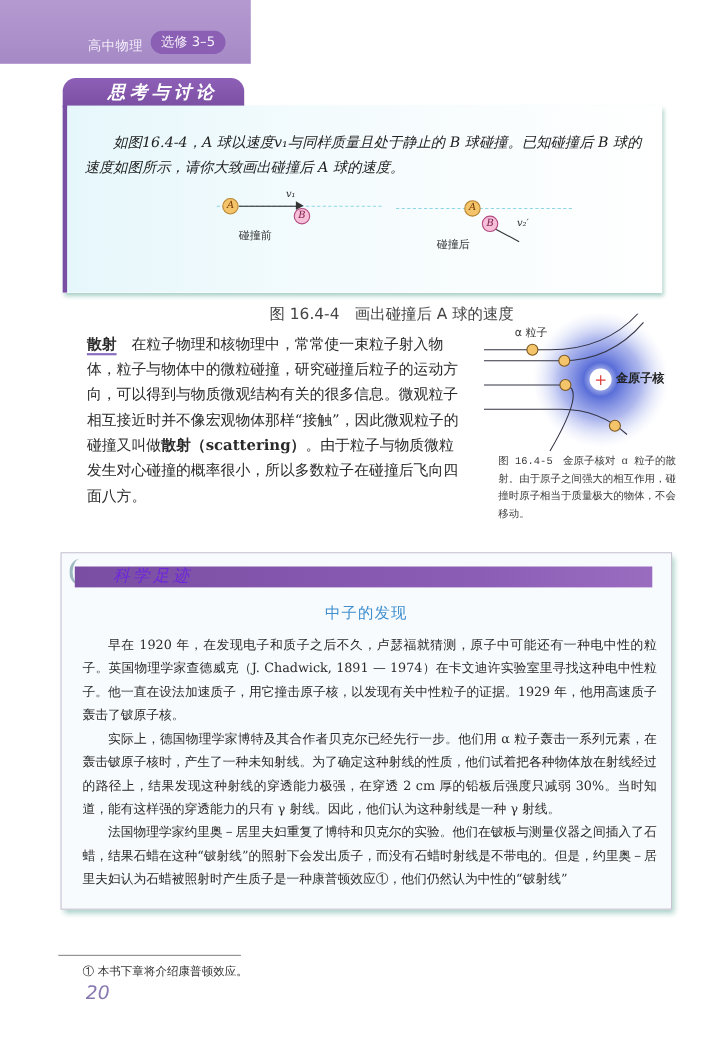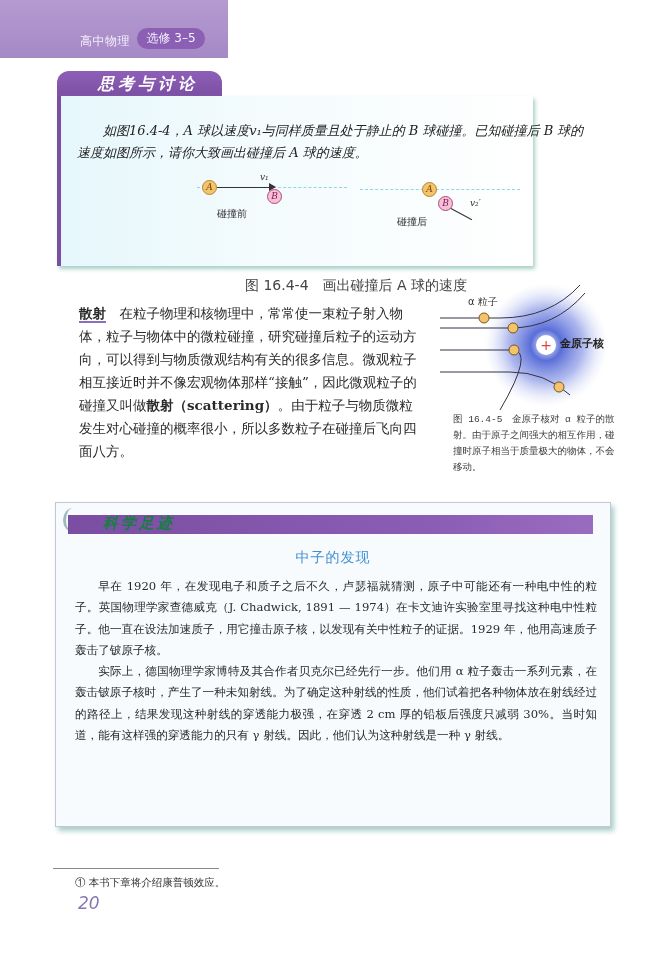--- a/index.html
+++ b/index.html
@@ -13,21 +13,21 @@
     font-size:12px; color:#f4eefa; letter-spacing:0.5px; }
   .header-pill { position:absolute; left:137px; top:28px; width:68px; height:21px; border-radius:11px;
     background:#8a5fb4; color:#f6f0fb; font-family:"DejaVu Sans",sans-serif; font-size:12px;
     text-align:center; line-height:21px; }
 
   
   .think-tab { position:absolute; left:57px; top:71px; width:165px; height:27px;
     background:linear-gradient(180deg,#8e5fb6,#7a4ea3); border-radius:12px 12px 0 0; }
   .think-tab-label { position:absolute; left:0; right:0; top:3px; text-align:center; color:#fff;
     font-family:"DejaVu Sans",sans-serif; font-weight:bold; font-style:italic; font-size:16px; letter-spacing:4px;padding-left:17px; }
-  .think-box { position:absolute; left:57px; top:96px; width:476px; height:170px;
+  .think-box { position:absolute; left:57px; top:96px; width:545px; height:170px;
     background:linear-gradient(90deg,#e6f7fb 0%,#f3fbfd 40%,#ffffff 100%);
     border-left:4px solid #7a4ea3; box-shadow:2px 3px 4px #a8cfc6; }
   .think-text { position:absolute; left:16px; top:24px; width:515px; font-size:13px; line-height:22px;
     text-indent:2em; color:#222; font-style:italic; }
 
   .fig1 { position:absolute; left:57px; top:160px; width:545px; height:100px; }
   .ball { position:absolute; width:15px; height:15px; border-radius:50%; font-size:9px; font-style:italic;
     text-align:center; line-height:13px; font-family:"DejaVu Serif",serif; }
   .ball-a { background:#f4c46a; border:1px solid #b88530; color:#7a3c08; }
   .ball-b { background:#f7bfd8; border:1px solid #b24a80; color:#7a1a48; }
@@ -46,22 +46,22 @@
   
   .fig2 { position:absolute; left:440px; top:285px; width:185px; height:130px; }
   .fig2-caption { position:absolute; left:453px; top:412px; width:165px; font-size:9.5px; line-height:16px;
     color:#3a3a3a; font-family:Liberation Mono, monospace; }
 
   
   .sci-box { position:absolute; left:55px; top:502px; width:556px; height:325px; background:#f8fbfd;
     border:1px solid #c9c4d4; box-shadow:3px 4px 5px #a9d0c8; }
   .sci-bar { position:absolute; left:68px; top:515px; width:525px; height:19px;
     background:linear-gradient(90deg,#7a4ea3,#8c5db5 70%,#9a6cc0); }
-  .sci-bar-label { position:absolute; left:103px; top:514px; color:#15803d; font-family:"DejaVu Sans",sans-serif;
-    font-weight:bold; font-style:italic; font-size:15px; letter-spacing:3px; }
+  .sci-bar-label { position:absolute; left:103px; top:514px; color:#6d28d9; font-family:"DejaVu Sans",sans-serif;
+    font-weight:normal; font-style:italic; font-size:15px; letter-spacing:3px; }
   .sci-moon { position:absolute; left:63px; top:508px; width:20px; height:24px; border-radius:50%;
     border-left:3px solid #9db8bf; }
   .sci-title { position:absolute; left:55px; width:556px; top:549px; text-align:center; color:#3f8fd0;
     font-family:"DejaVu Sans",sans-serif; font-size:14px; letter-spacing:1px; }
   .sci-text { position:absolute; left:75px; top:576px; width:522px; font-size:11.6px; line-height:21.3px; color:#2a2a2a; }
   .sci-text p { text-indent:2em; text-align:justify; }
 
   
   .fn-rule { position:absolute; left:53px; top:868px; width:166px; height:1px; background:#8a8a8a; }
   .fn-text { position:absolute; left:75px; top:876px; font-size:10.5px; color:#333; }
@@ -137,17 +137,18 @@
 <div class="fig2-caption">图 16.4-5　金原子核对 α 粒子的散射。由于原子之间强大的相互作用，碰撞时原子相当于质量极大的物体，不会移动。</div>
 
 <div class="sci-box"></div>
 <div class="sci-moon"></div>
 <div class="sci-bar"></div>
 <div class="sci-bar-label">科学足迹</div>
 <div class="sci-title">中子的发现</div>
 <div class="sci-text">
   <p>早在 1920 年，在发现电子和质子之后不久，卢瑟福就猜测，原子中可能还有一种电中性的粒子。英国物理学家查德威克（J. Chadwick, 1891 — 1974）在卡文迪许实验室里寻找这种电中性粒子。他一直在设法加速质子，用它撞击原子核，以发现有关中性粒子的证据。1929 年，他用高速质子轰击了铍原子核。</p>
   <p>实际上，德国物理学家博特及其合作者贝克尔已经先行一步。他们用 α 粒子轰击一系列元素，在轰击铍原子核时，产生了一种未知射线。为了确定这种射线的性质，他们试着把各种物体放在射线经过的路径上，结果发现这种射线的穿透能力极强，在穿透 2 cm 厚的铅板后强度只减弱 30%。当时知道，能有这样强的穿透能力的只有 γ 射线。因此，他们认为这种射线是一种 γ 射线。</p>
+  <p>法国物理学家约里奥－居里夫妇重复了博特和贝克尔的实验。他们在铍板与测量仪器之间插入了石蜡，结果石蜡在这种“铍射线”的照射下会发出质子，而没有石蜡时射线是不带电的。但是，约里奥－居里夫妇认为石蜡被照射时产生质子是一种康普顿效应①，他们仍然认为中性的“铍射线”</p>
 </div>
 
 <div class="fn-rule"></div>
 <div class="fn-text">① 本书下章将介绍康普顿效应。</div>
 <div class="page-num">20</div>
 
 </body></html>

